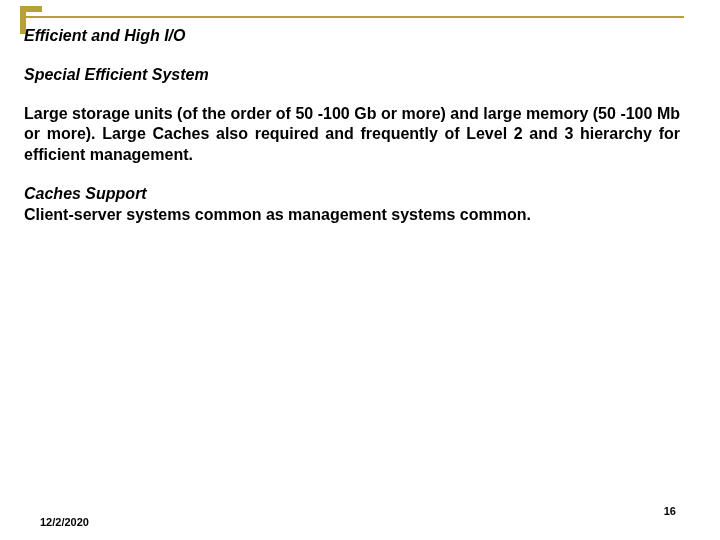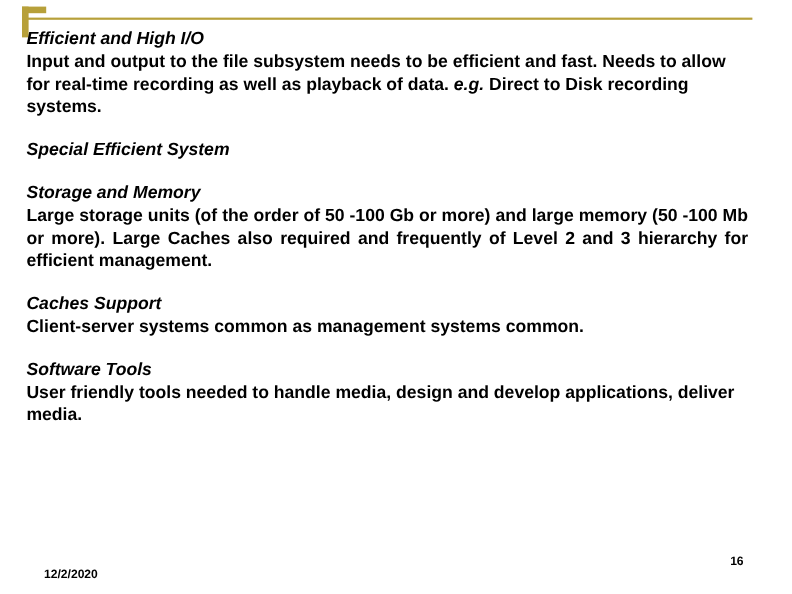--- a/index.html
+++ b/index.html
@@ -74,41 +74,35 @@
 <body>
 
 <div class="slide">
   <div class="corner"></div>
   <div class="hr-top"></div>
 
   <div class="content">
 
     <div class="section">
       <div class="heading">Efficient and High I/O</div>
-      <div class="body"><span>Input and output to the file subsystem needs to be efficient and fast. Needs to allow for real-time recording as well as playback of data. </span><span class="eg">e.g.</span><span> Direct to Disk recording systems.</span></div>
     </div>
 
     <div class="section">
       <div class="heading">Special Efficient System</div>
     </div>
 
     <div class="section">
-      <div class="heading">Storage and Memory</div>
       <div class="body justify"><span>Large storage units (of the order of 50 -100 Gb or more) and large memory (50 -100 Mb or more). Large Caches also required and frequently of Level 2 and 3 hierarchy for efficient management.</span></div>
     </div>
 
     <div class="section">
       <div class="heading">Caches Support</div>
       <div class="body"><span>Client-server systems common as management systems common.</span></div>
     </div>
 
-    <div class="section">
-      <div class="heading">Software Tools</div>
-      <div class="body"><span>User friendly tools needed to handle media, design and develop applications, deliver media.</span></div>
-    </div>
 
   </div>
 
   <div class="footer">
     <div class="date">12/2/2020</div>
     <div class="pagenum">16</div>
   </div>
 </div>
 
 </body></html>

